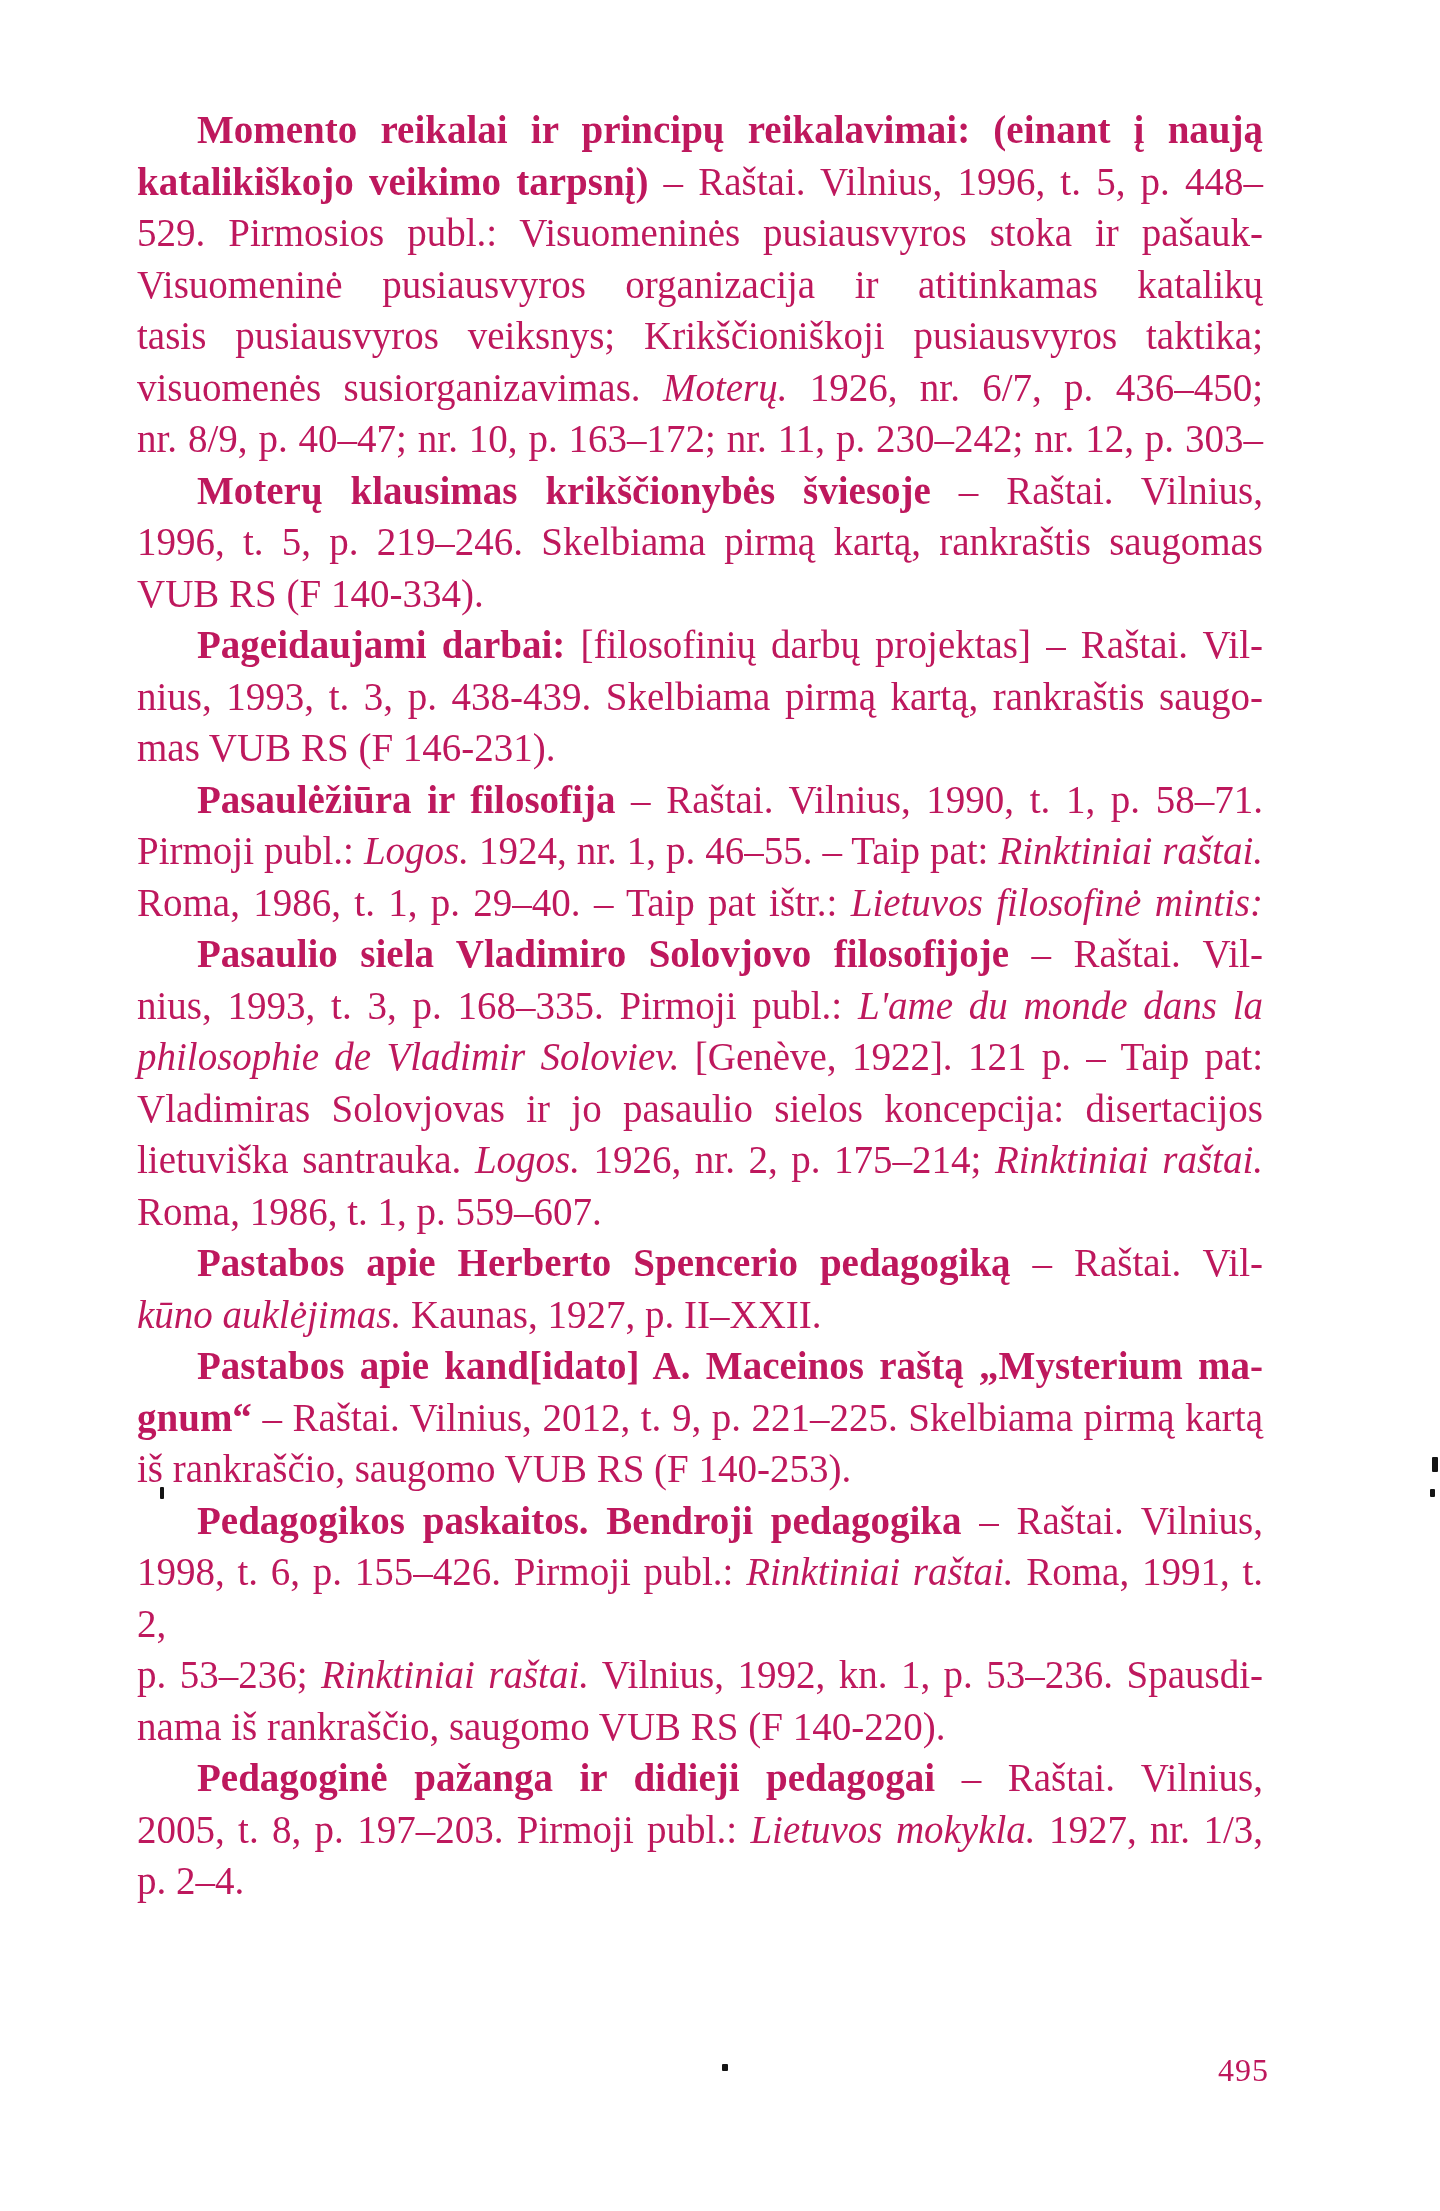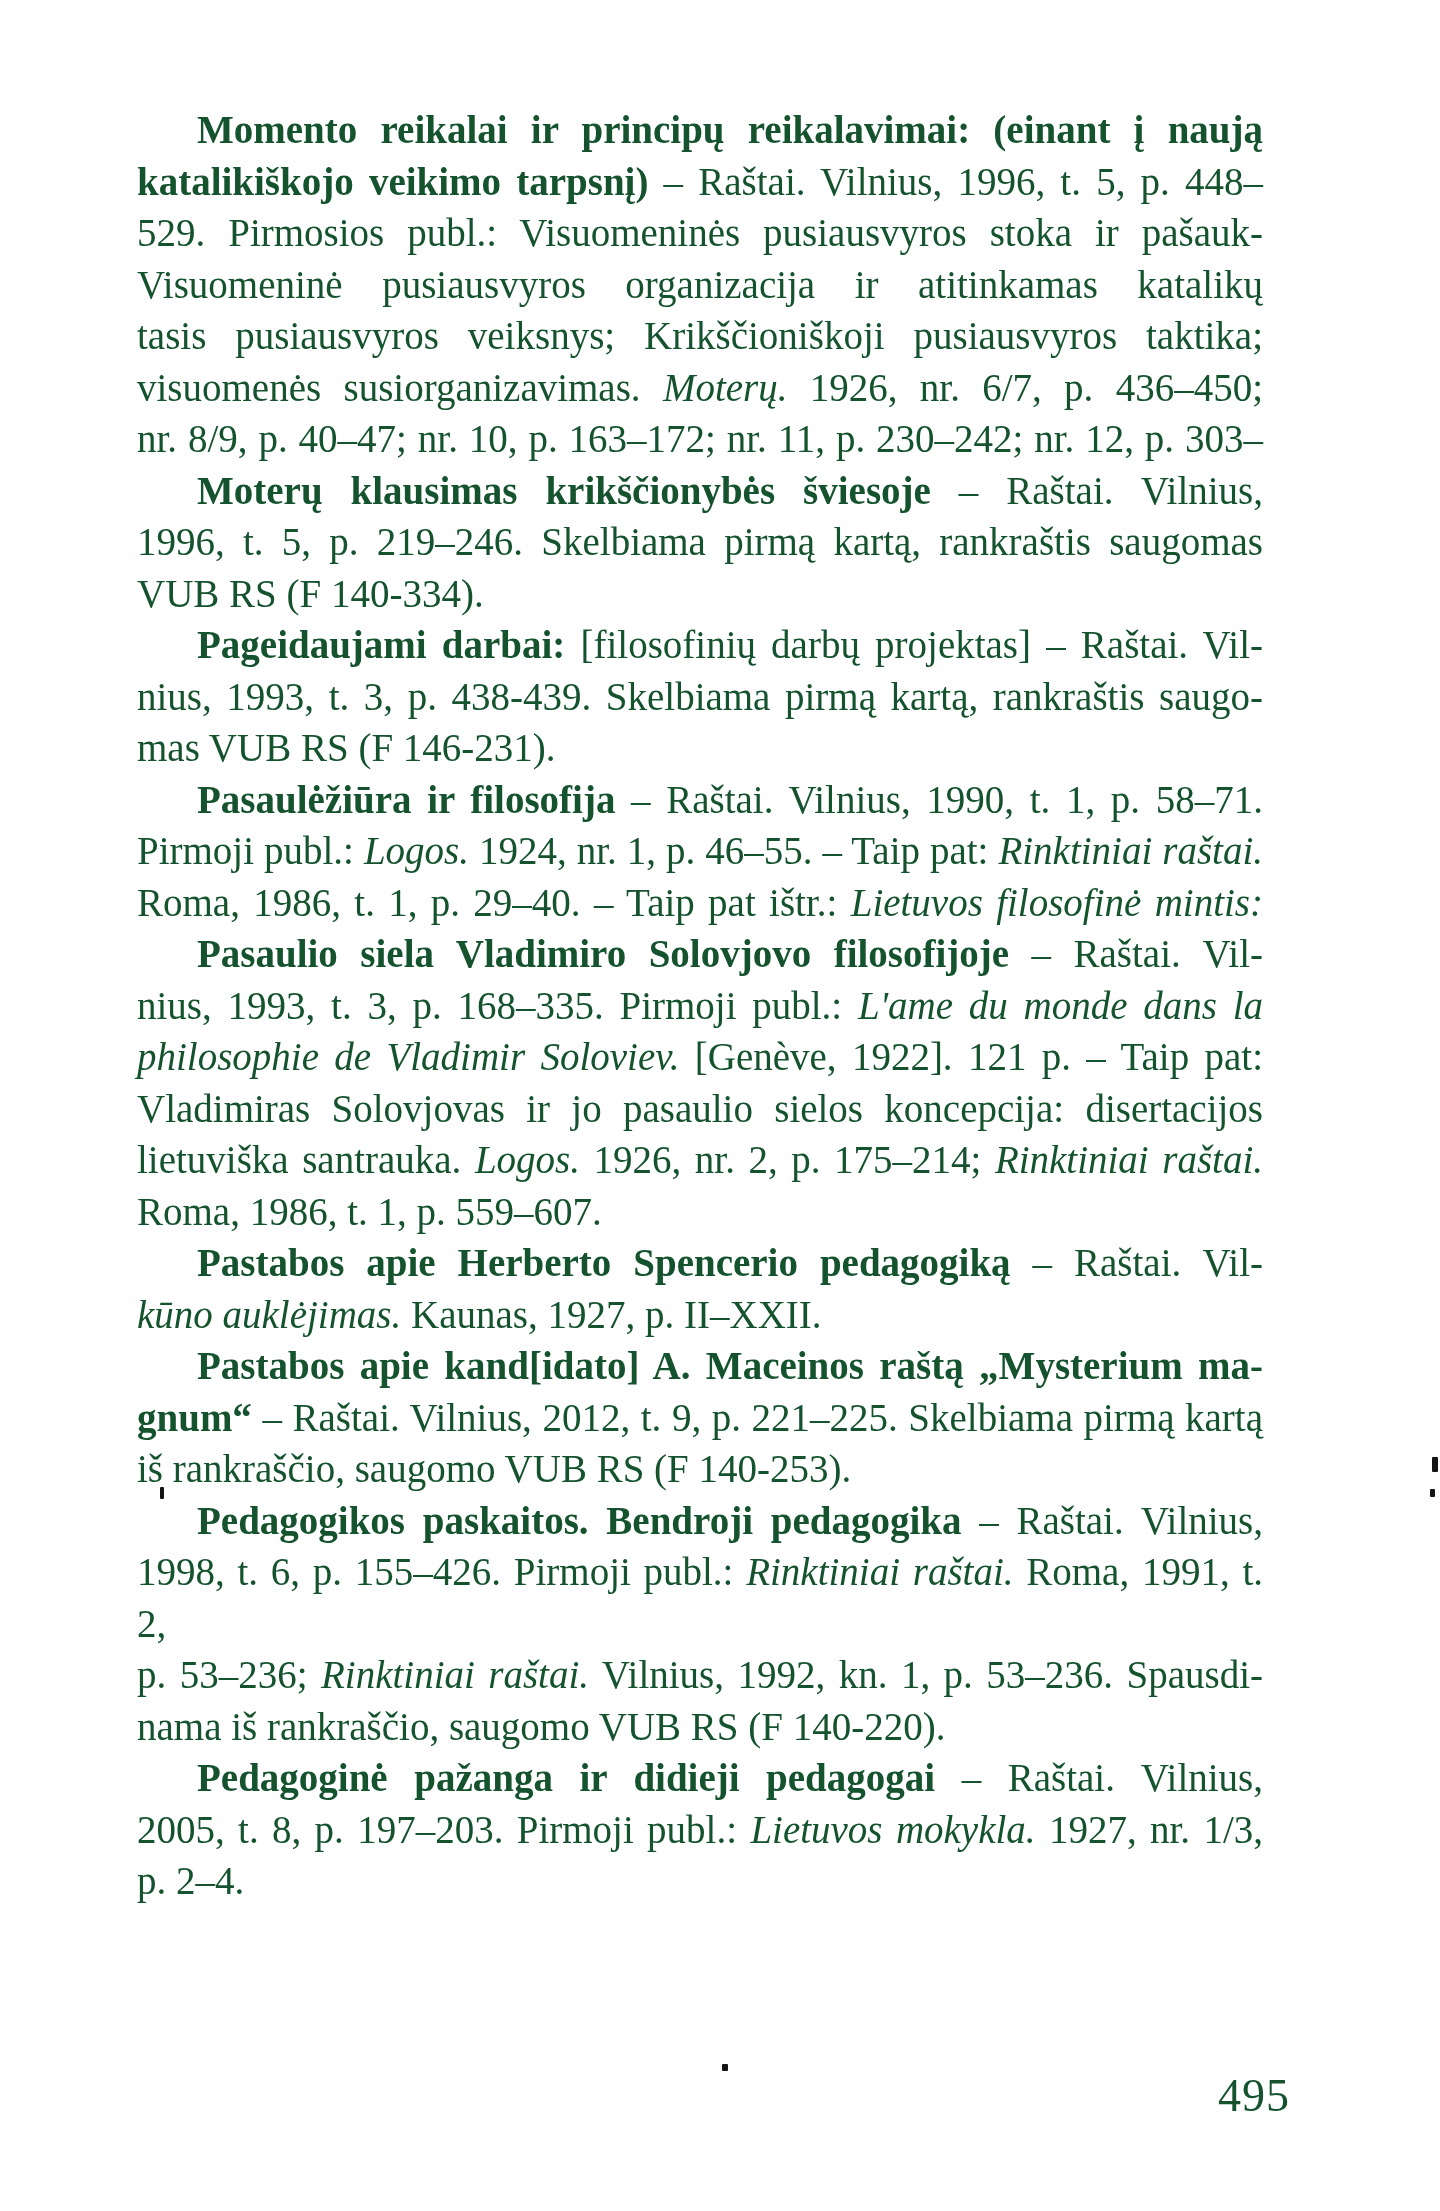--- a/index.html
+++ b/index.html
@@ -7,21 +7,21 @@
     padding: 0;
     background: #ffffff;
   }
   .page {
     position: relative;
     width: 1440px;
     height: 2211px;
     background: #ffffff;
     overflow: hidden;
     font-family: "Liberation Serif", serif;
-    color: #14532d;
+    color: #be185d;
   }
   .text-block {
     position: absolute;
     left: 137px;
     top: 104px;
     width: 1126px;
     font-size: 39px;
     line-height: 51.5px;
   }
   .para { margin: 0; padding: 0; }
@@ -31,24 +31,23 @@
   }
   .line.last { text-align-last: left; }
   .line.indent { text-indent: 60px; }
   .seg-b { font-weight: bold; }
   .seg-i { font-style: italic; }
   .seg-r { font-weight: normal; font-style: normal; }
   .page-number {
     position: absolute;
     left: 1218px;
     top: 2052px;
-    font-size: 46px;
+    font-size: 32px;
     font-weight: normal;
     letter-spacing: 1px;
-    margin-top: 17px;
   }
   .speck {
     position: absolute;
     background: #141414;
     border-radius: 1px;
   }
 </style>
 </head>
 <body>
 

